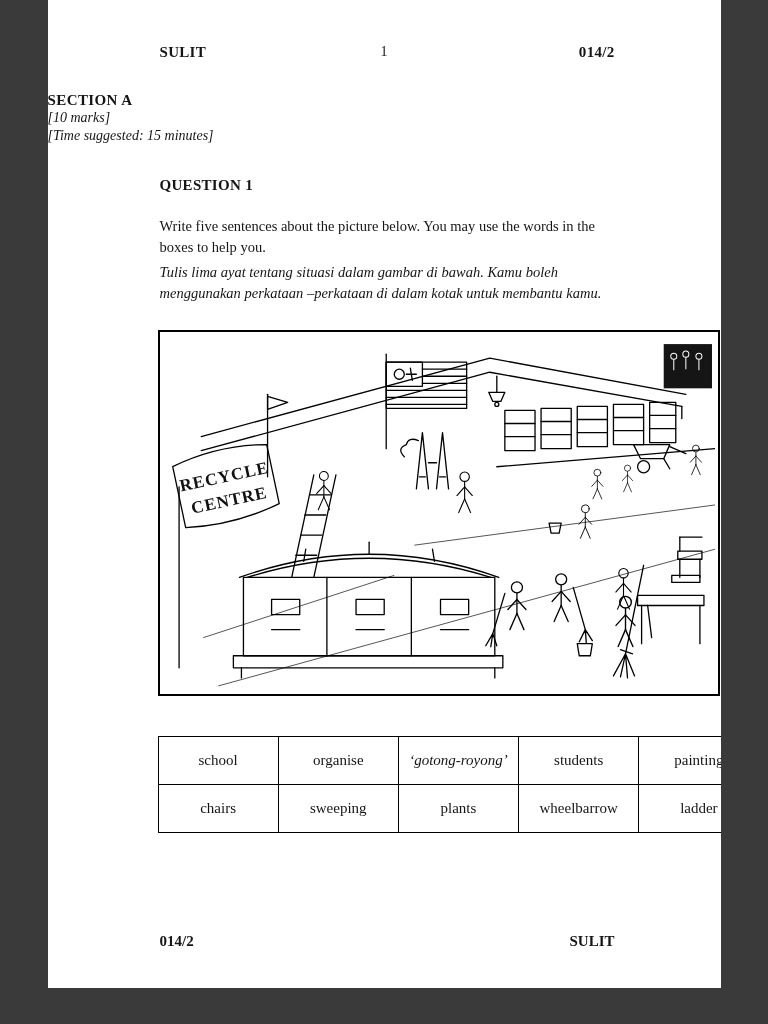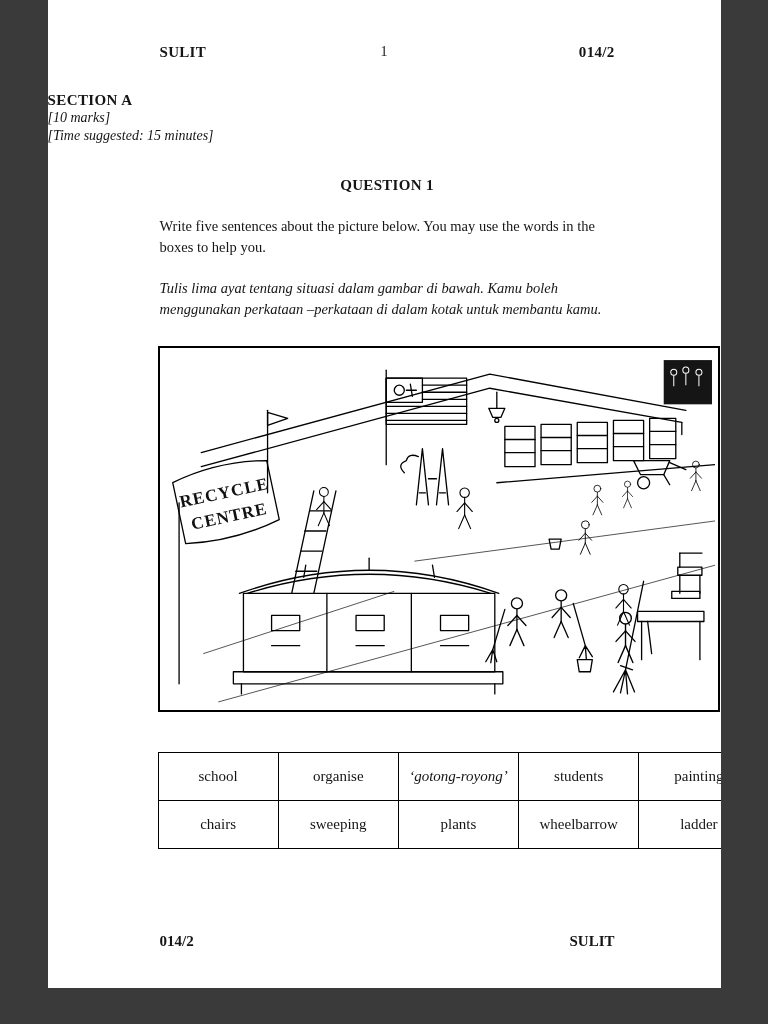--- a/index.html
+++ b/index.html
@@ -22,24 +22,24 @@
   .hf .bold { font-weight:bold; font-size:15px; letter-spacing:.3px; }
   .page-num {
     position:absolute; left:0; right:0; text-align:center; font-size:14px;
   }
   
   .section-block { margin-top:30px; text-align:left; line-height:18px; }
   .section-title { font-weight:bold; font-size:15px; letter-spacing:.4px; }
   .section-sub { font-style:italic; font-size:14px; }
   
   .question-title {
-    margin:32px 106px 0 112px; font-weight:bold; font-size:15px; letter-spacing:.3px;text-align:center;
+    margin:32px 106px 0 112px; font-weight:bold; font-size:15px; letter-spacing:.3px;
   }
   .para { margin:22px 106px 0 112px; font-size:14.5px; line-height:21px; }
-  .para-ms { margin-top:20px; font-style:italic; }
+  .para-ms { margin-top:4px; font-style:italic; }
   .para b { font-weight:normal; }
   
   .picture-frame {
     margin:26px 0 0 110px; width:562px; height:366px;
     border:2.5px solid #000; background:#fff; padding:3px;
   }
   .picture-frame svg { width:100%; height:100%; display:block; }
   .sketch { stroke:#000; fill:none; stroke-width:1.3; stroke-linecap:round; stroke-linejoin:round; }
   .sketch-light { stroke:#444; fill:none; stroke-width:.9; }
   .banner-text {

